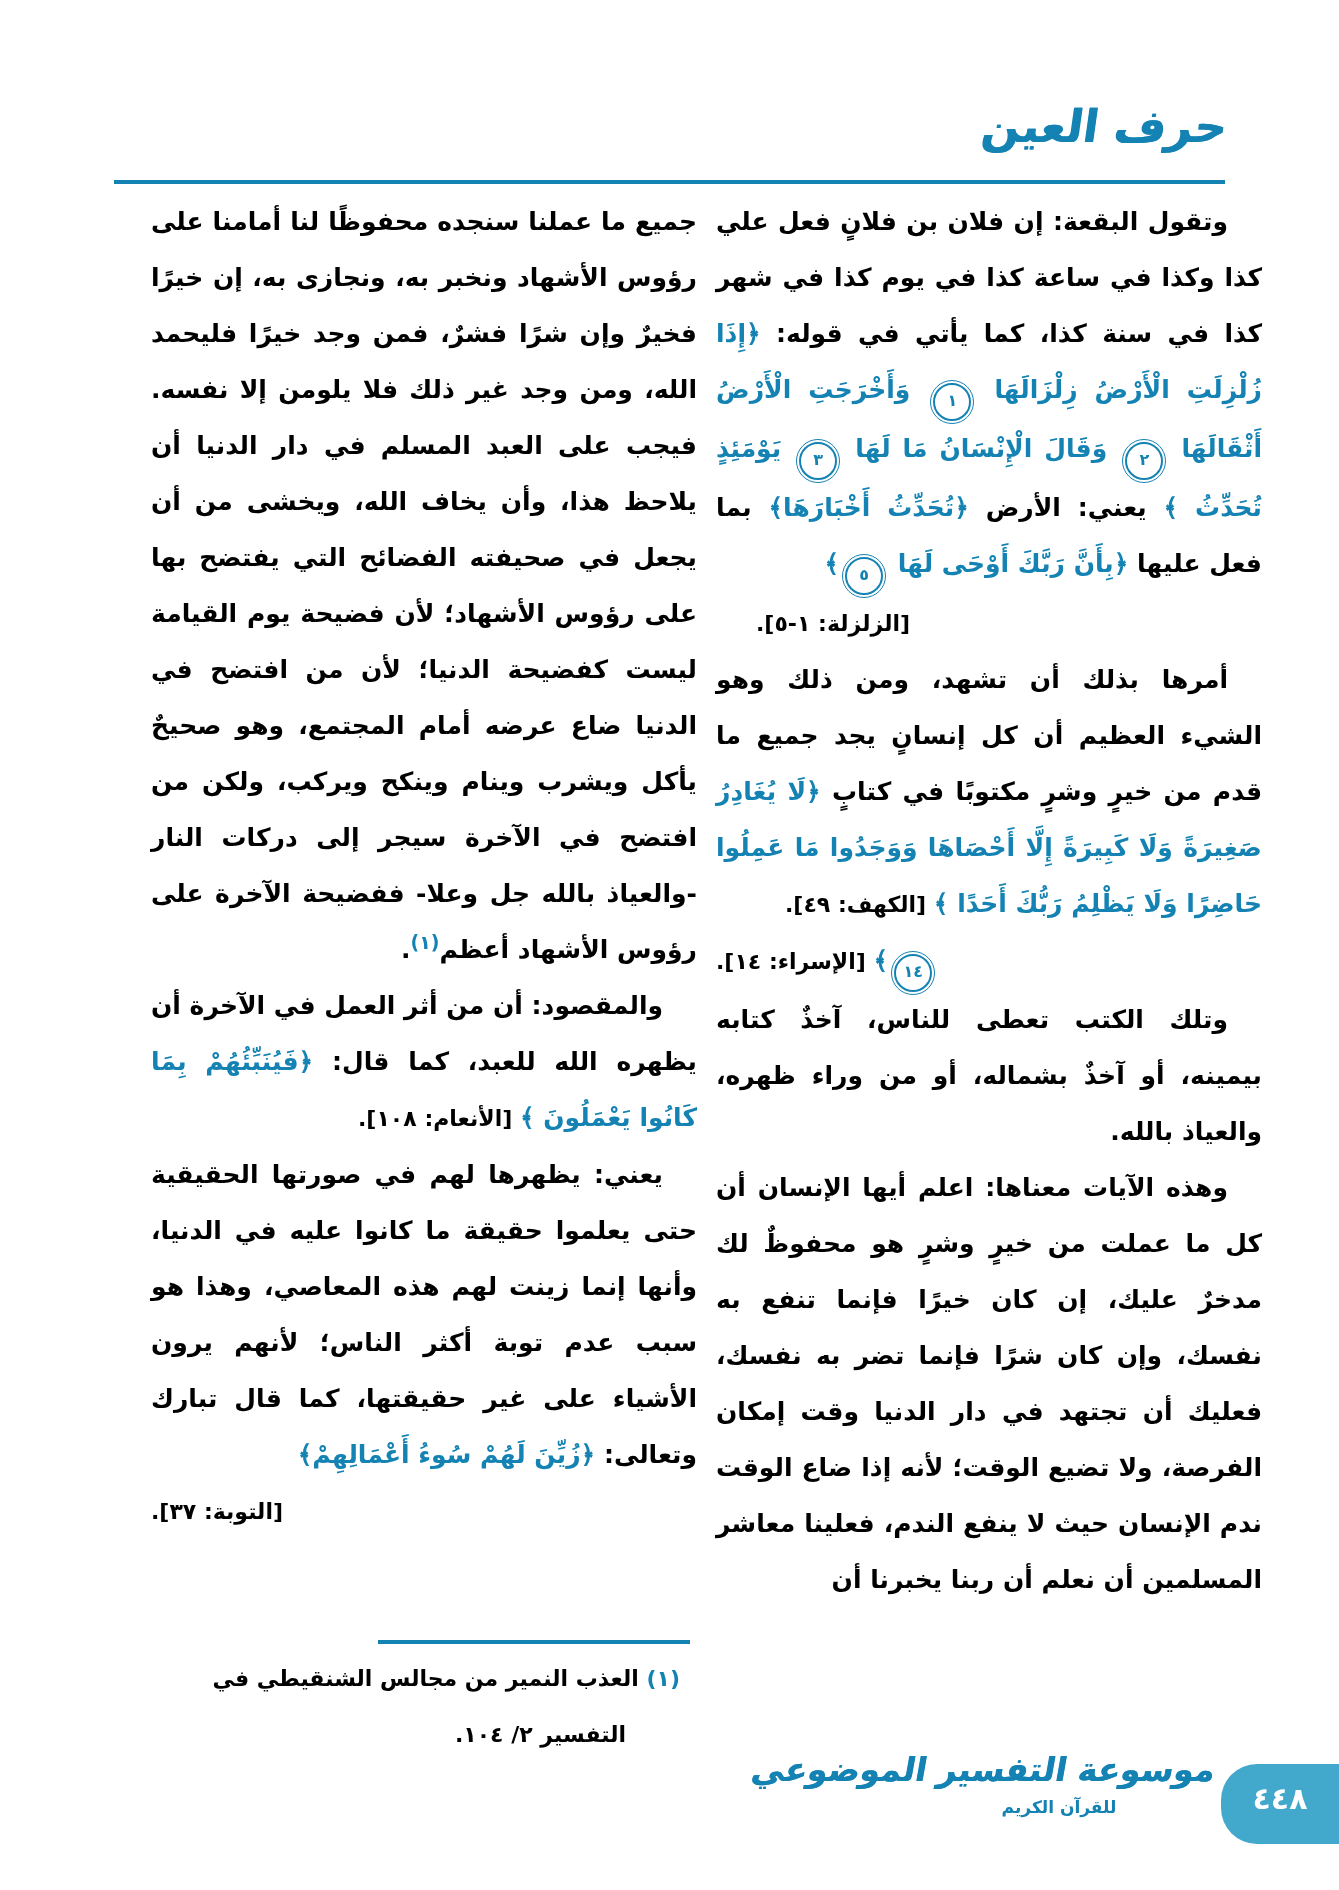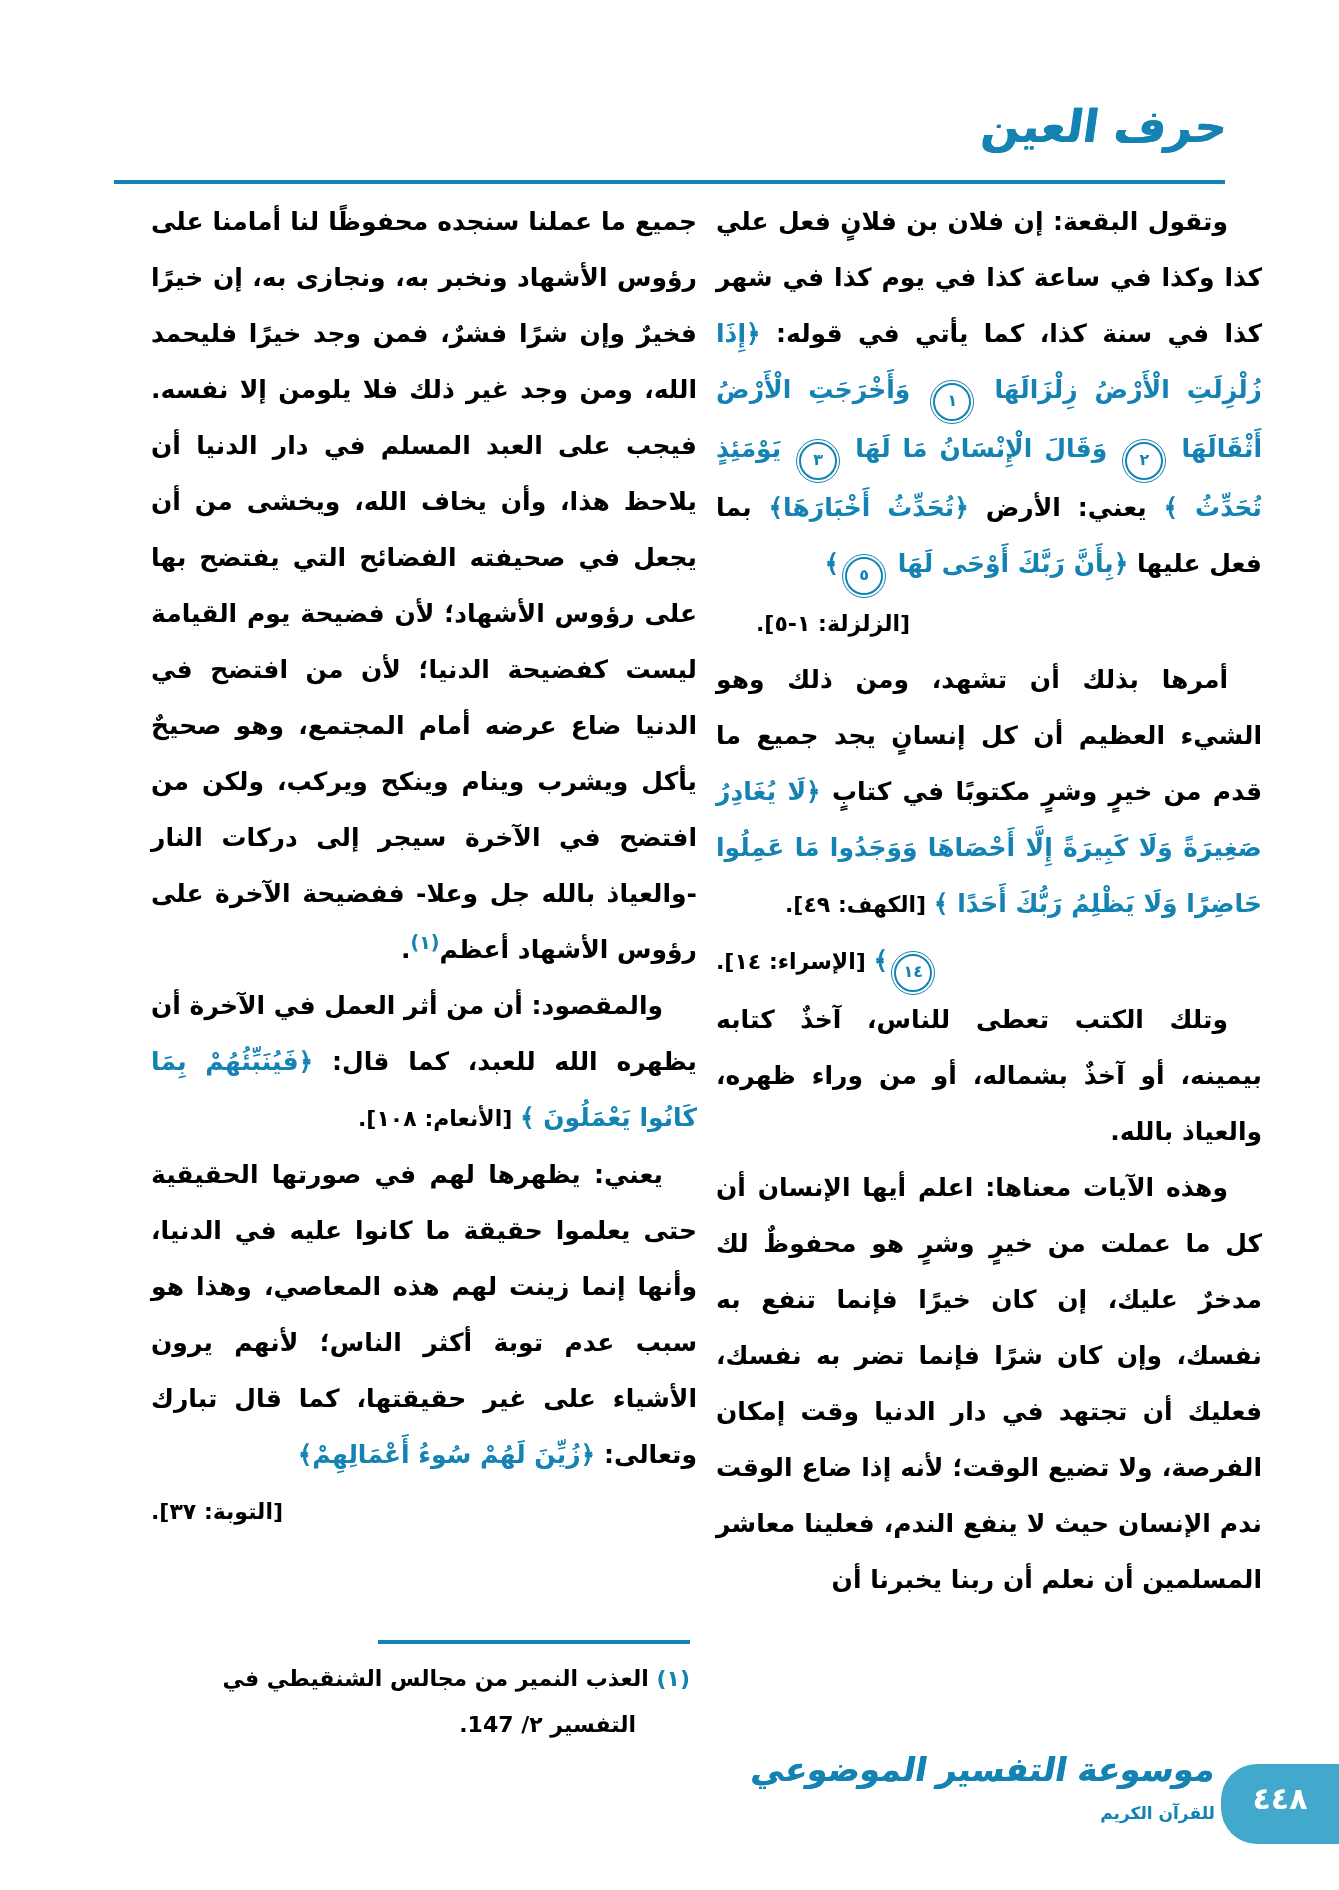--- a/index.html
+++ b/index.html
@@ -68,41 +68,41 @@
   
   .footnote{
     position:absolute;left:114px;top:1640px;width:576px;
     direction:rtl;
   }
   .fn-rule{
     width:312px;height:4px;background:var(--accent);
     margin:0 0 12px auto;
   }
   .fn-line{
-    margin:0;font-size:22px;line-height:46px;
+    margin:10px;font-size:22px;line-height:46px;
     font-weight:bold;text-align:right;
   }
   .fn-line2{padding-right:54px;}
   .fn-marker{color:var(--accent);}
   
   .footer-logo{
     position:absolute;top:1752px;left:903px;width:312px;
     text-align:center;color:var(--accent);
     line-height:1.1;
   }
   .logo-main{
     display:block;
     font-size:33px;font-weight:bold;
     transform:skewX(-10deg);
     text-shadow:0.5px 0 currentColor;
     white-space:nowrap;
   }
   .logo-sub{
-    display:block;margin-top:16px;
-    font-size:17px;font-weight:bold;text-align:right;
+    display:block;margin-top:10px;
+    font-size:17px;font-weight:bold;
   }
   .page-badge{
     position:absolute;top:1764px;right:0;
     width:118px;height:80px;
     background:var(--badge);
     border-radius:36px 0 0 36px;
     color:#ffffff;
     font-size:30px;font-weight:bold;
     text-align:center;line-height:70px;
     direction:rtl;
@@ -132,21 +132,21 @@
       <p class="para indent"><span class="seg-plain">يعني: يظهرها لهم في صورتها الحقيقية حتى يعلموا حقيقة ما كانوا عليه في الدنيا، وأنها إنما زينت لهم هذه المعاصي، وهذا هو سبب عدم توبة أكثر الناس؛ لأنهم يرون الأشياء على غير حقيقتها، كما قال تبارك وتعالى: </span><span class="seg-quran">﴿زُيِّنَ لَهُمْ سُوءُ أَعْمَالِهِمْ﴾</span></p>
       <p class="para ref-line"><span class="seg-ref">[التوبة: ٣٧].</span></p>
     </div>
 
   <div class="footnote">
     <div class="fn-rule"></div>
     <p class="fn-line">
       <span class="fn-marker">(١)</span>
       <span>العذب النمير من مجالس الشنقيطي في</span>
     </p>
-    <p class="fn-line fn-line2">التفسير ٢/ 147.</p>
+    <p class="fn-line fn-line2">التفسير ٢/ ١٠٤.</p>
   </div>
 
   <div class="footer-logo">
     <span class="logo-main">موسوعة التفسير الموضوعي</span>
     <span class="logo-sub">للقرآن الكريم</span>
   </div>
 
   <div class="page-badge">٤٤٨</div>
 
 </div>

